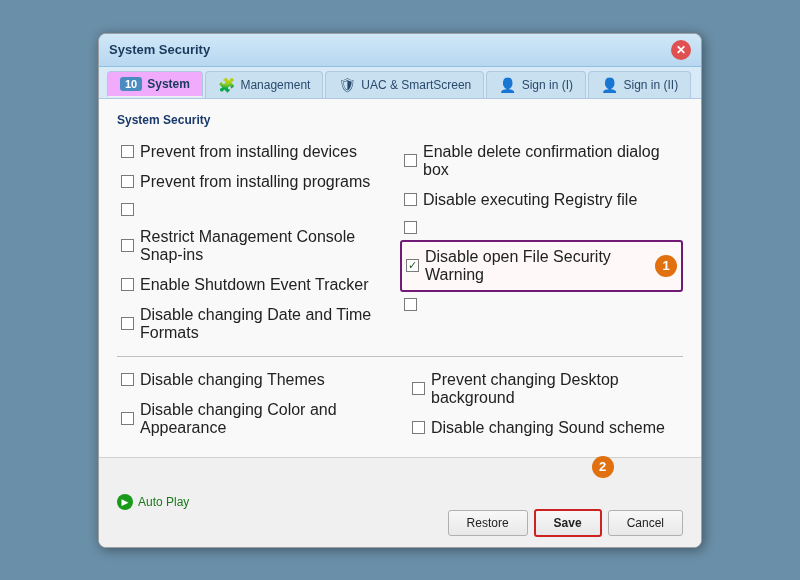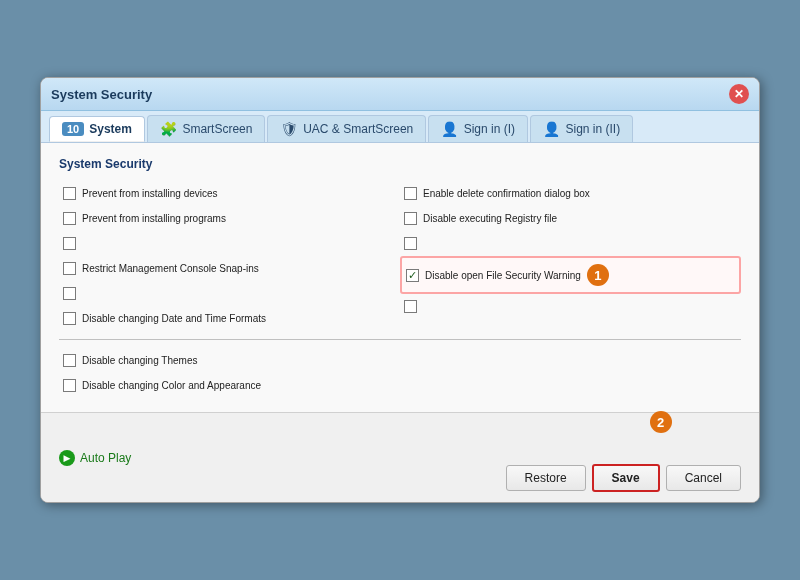--- a/index.html
+++ b/index.html
@@ -10,21 +10,21 @@
       justify-content: center;
       width: 800px;
       height: 580px;
       font-family: 'Segoe UI', Tahoma, Geneva, Verdana, sans-serif;
       font-size: 13px;
     }
     .window {
       background: #f0f0f0;
       border: 1px solid #a0a0a0;
       border-radius: 8px;
-      width: 720px;
+      width: 604px;
       box-shadow: 2px 2px 12px rgba(0,0,0,0.4);
       overflow: hidden;
     }
     .title-bar {
       background: linear-gradient(to bottom, #d0e8f8, #b8d8f0);
       padding: 6px 10px;
       display: flex;
       align-items: center;
       justify-content: space-between;
       border-bottom: 1px solid #90c0e0;
@@ -67,21 +67,21 @@
       border-radius: 4px 4px 0 0;
       cursor: pointer;
       display: flex;
       align-items: center;
       gap: 5px;
       font-size: 12px;
       color: #2a4a6c;
       background: #c8e0f0;
     }
     .tab.active {
-      background: #ffffff;
+      background: #f0abfc;
       border-bottom: 1px solid #f0f0f0;
       font-weight: 600;
       color: #1a3a5c;
     }
     .tab-number {
       background: #4a8cc0;
       color: white;
       border-radius: 3px;
       padding: 1px 5px;
       font-size: 11px;
@@ -101,21 +101,21 @@
       margin-bottom: 8px;
       padding-bottom: 2px;
     }
     .option-row {
       display: flex;
       align-items: center;
       gap: 6px;
       padding: 6px 4px;
     }
     .option-row.highlighted {
-      border: 2px solid #fca5a5;
+      border: 2px solid #701a75;
       border-radius: 3px;
       background: #fff8f8;
     }
     .checkbox {
       width: 13px;
       height: 13px;
       border: 1px solid #7a7a7a;
       background: white;
       flex-shrink: 0;
       display: flex;
@@ -124,21 +124,21 @@
       font-size: 11px;
       cursor: pointer;
     }
     .checkbox.checked::after {
       content: '✓';
       color: #1a5a1a;
       font-size: 11px;
       line-height: 1;
     }
     .option-label {
-      font-size: 10px;
+      font-size: 16px;
       color: #222;
     }
     .divider {
       border: none;
       border-top: 1px solid #c0c0c0;
       margin: 8px 0;
     }
     .step-badge {
       width: 22px;
       height: 22px;
@@ -234,21 +234,21 @@
     <div class="title-bar-close">✕</div>
   </div>
 
   <div class="tab-bar">
     <div class="tab active">
       <span class="tab-number">10</span>
       <span>System</span>
     </div>
     <div class="tab">
       <span class="tab-icon">🧩</span>
-      <span>SmartScreen</span>
+      <span>Management</span>
     </div>
     <div class="tab">
       <span class="tab-icon">🛡</span>
       <span>UAC &amp; SmartScreen</span>
     </div>
     <div class="tab">
       <span class="tab-icon">👤</span>
       <span>Sign in (I)</span>
     </div>
     <div class="tab">
@@ -274,20 +274,21 @@
         </div>
         <div class="option-row">
           <div class="checkbox"></div>
         </div>
         <div class="option-row">
           <div class="checkbox"></div>
           <span class="option-label">Restrict Management Console Snap-ins</span>
         </div>
         <div class="option-row">
           <div class="checkbox"></div>
+          <span class="option-label">Enable Shutdown Event Tracker</span>
         </div>
         <div class="option-row">
           <div class="checkbox"></div>
           <span class="option-label">Disable changing Date and Time Formats</span>
         </div>
       </div>
 
       <div>
         <div class="option-row">
           <div class="checkbox"></div>
@@ -320,20 +321,30 @@
         <div class="option-row">
           <div class="checkbox"></div>
           <span class="option-label">Disable changing Themes</span>
         </div>
         <div class="option-row">
           <div class="checkbox"></div>
           <span class="option-label">Disable changing Color and Appearance</span>
         </div>
       </div>
 
+      <div>
+        <div class="option-row">
+          <div class="checkbox"></div>
+          <span class="option-label">Prevent changing Desktop background</span>
+        </div>
+        <div class="option-row">
+          <div class="checkbox"></div>
+          <span class="option-label">Disable changing Sound scheme</span>
+        </div>
+      </div>
     </div>
   </div>
 
   <div class="footer">
     <div class="auto-play">
       <div class="play-icon">▶</div>
       <span>Auto Play</span>
     </div>
     <div class="footer-buttons">
       <button class="btn">Restore</button>

